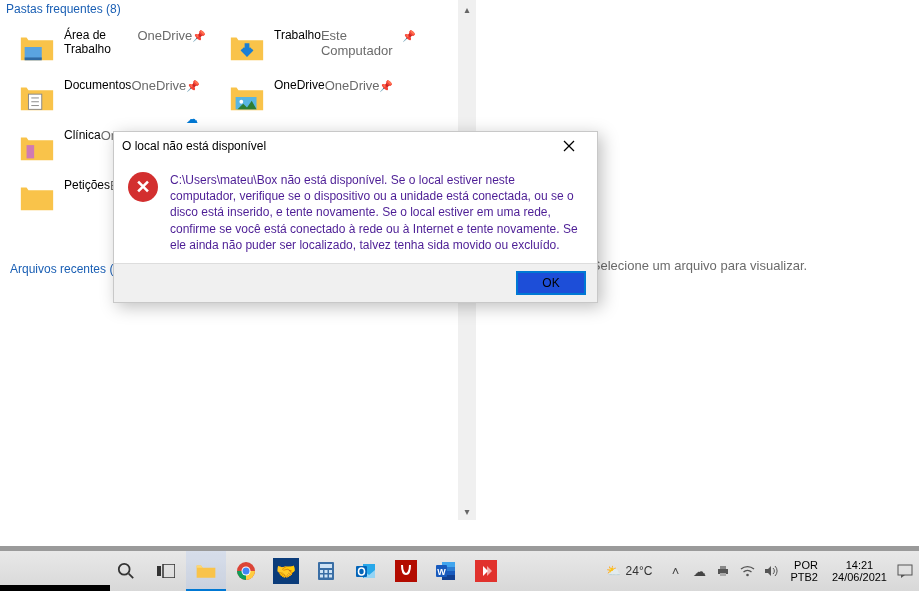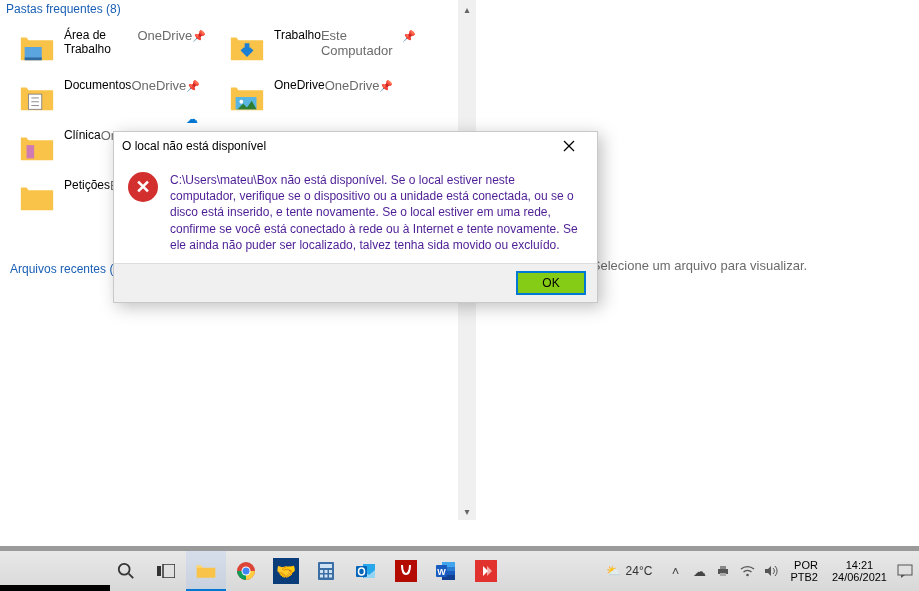--- a/index.html
+++ b/index.html
@@ -31,21 +31,21 @@
 
   
   .dialog { position:absolute; left:113px; top:131px; width:485px; background:#fff; border:1px solid #c8c8c8; box-shadow: 4px 4px 16px rgba(0,0,0,0.25); z-index: 50; }
   .dialog-titlebar { height:28px; display:flex; align-items:center; padding:0 8px; font-size:12px; }
   .dialog-title { flex:1; }
   .dialog-close { width:40px; height:28px; display:flex; align-items:center; justify-content:center; font-size:14px; }
   .dialog-body { display:flex; padding: 12px 14px 10px 14px; }
   .error-icon { width:30px; height:30px; border-radius:50%; background:#d32f2f; display:flex; align-items:center; justify-content:center; color:#fff; font-size:18px; font-weight:bold; margin-right:12px; flex-shrink:0; }
   .dialog-msg { font-size:12px; line-height:1.35; color:#4c1d95; }
   .dialog-footer { background:#f0f0f0; padding:8px 12px; text-align:right; border-top:1px solid #ddd; }
-  .ok-btn { width:68px; height:22px; background:#84cc16; border:1px solid #0078d4; outline:1px solid #0078d4; font-size:12px; }
+  .ok-btn { width:68px; height:22px; background:#1d4ed8; border:1px solid #0078d4; outline:1px solid #0078d4; font-size:12px; }
 
   
   .taskbar { position:absolute; left:0; bottom:0; width:919px; height:40px; background: linear-gradient(#e8e8e8,#d8d8d8); display:flex; align-items:center;}
   .task-left { display:flex; align-items:center; height:100%; }
   .task-item { width:40px; height:40px; display:flex; align-items:center; justify-content:center; font-size:20px; }
   .task-item.active { border-bottom: 2px solid #0078d4; background: rgba(120,170,255,0.15);}
   .task-right { margin-left:auto; display:flex; align-items:center; height:100%; padding-right:4px; gap:2px;}
   .tray-icon { width:22px; height:40px; display:flex; align-items:center; justify-content:center; color:#444; font-size:13px;}
   .weather { display:flex; align-items:center; gap:4px; margin-right:10px; font-size:12px; color:#333;}
   .lang { font-size:11px; line-height:1.1; text-align:right; margin: 0 6px;}

